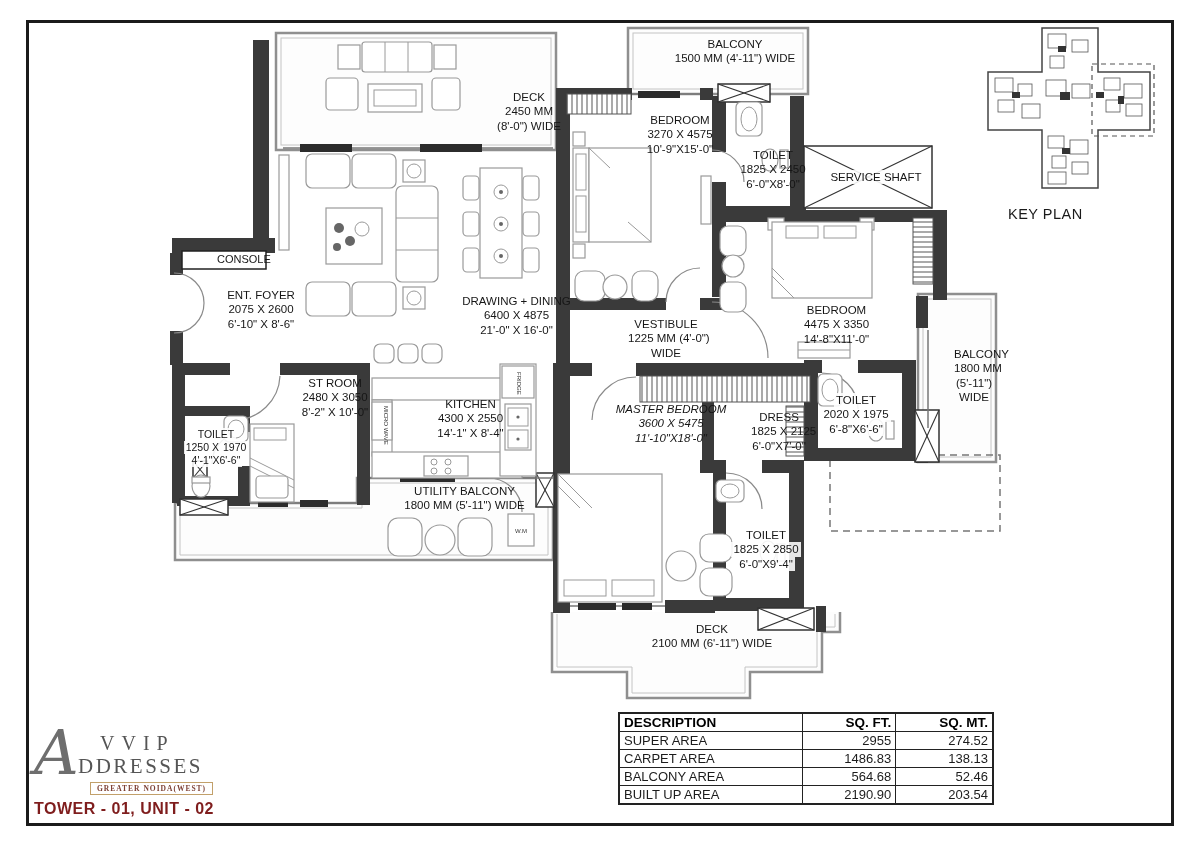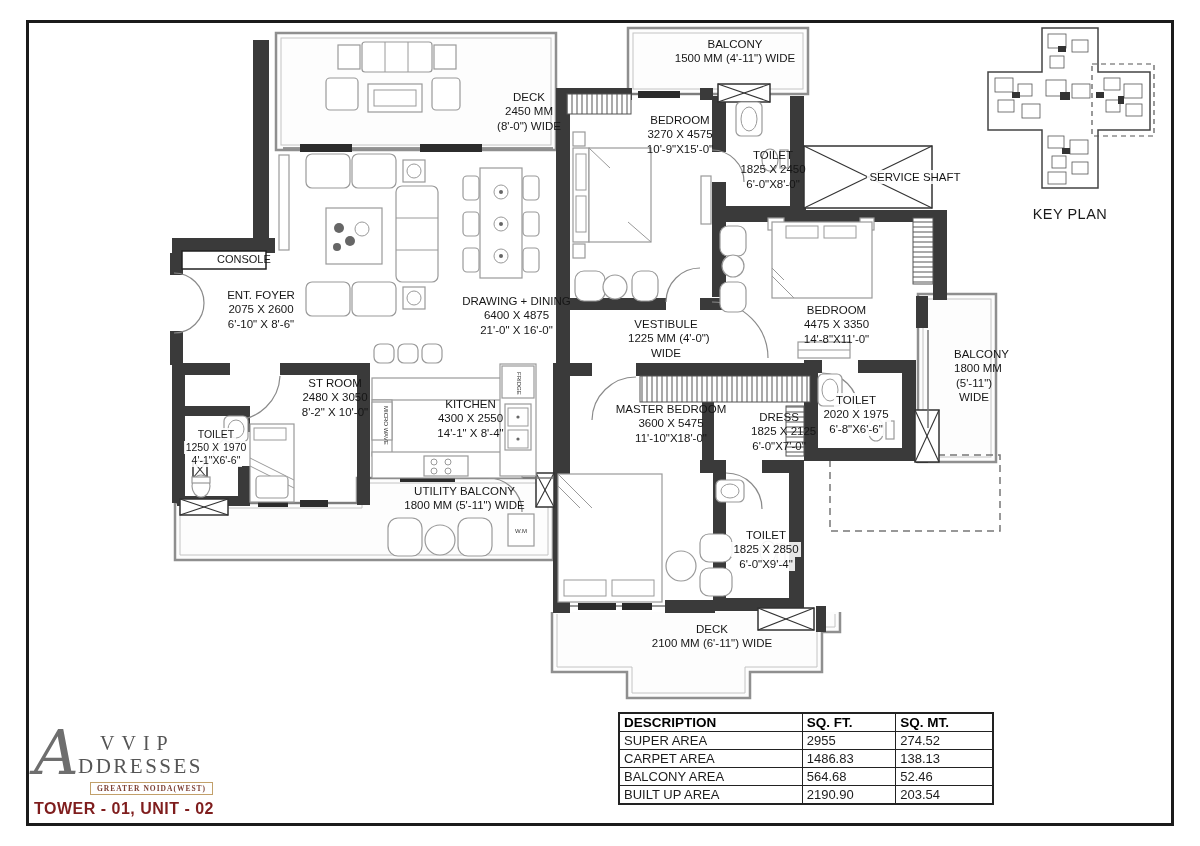--- a/index.html
+++ b/index.html
@@ -29,34 +29,34 @@
   .kp{fill:none;stroke:#555;stroke-width:0.8;}
   .kpd{fill:#333;}
   .tinytxt{font-size:6px;fill:#333;font-family:"Liberation Sans",sans-serif;}
   
   .area-table{position:absolute;left:618px;top:712px;width:376px;border-collapse:collapse;
               border:2.5px solid #222;background:#fff;}
   .area-table td,.area-table th{border:1.5px solid #222;font-size:13px;height:17px;padding:0 4px;}
   .area-table .ttl{font-size:15px;font-weight:bold;color:#555;text-align:center;height:20px;letter-spacing:1px;}
   .area-table .hdr{font-weight:bold;font-size:13.5px;color:#000;}
   .area-table .desc{text-align:left;}
-  .area-table .num{text-align:left;}
+  .area-table .num{text-align:right;}
   
   .brand{position:absolute;left:34px;top:726px;width:212px;height:96px;}
   .brand .mono{position:absolute;left:0;top:-4px;font-family:"DejaVu Serif",serif;
                font-style:italic;font-size:62px;color:#6e6e6e;line-height:1;}
   .brand .l1{position:absolute;left:66px;top:6px;font-family:"Liberation Serif",serif;
              font-size:20px;letter-spacing:7px;color:#555;}
   .brand .l2{position:absolute;left:44px;top:28px;font-family:"Liberation Serif",serif;
              font-size:21px;letter-spacing:2.5px;color:#555;}
   .brand .sub{position:absolute;left:56px;top:56px;font-family:"Liberation Serif",serif;
               font-size:7.5px;font-weight:bold;letter-spacing:1px;color:#7d4034;
               border:1px solid #c2a06a;padding:1px 6px;background:#fff;}
   .brand .unit{position:absolute;left:0px;top:74px;font-size:16px;font-weight:bold;color:#7f1d1d;letter-spacing:0.5px;}
-  .kp-label{position:absolute;left:1008px;top:206px;width:124px;text-align:center;
+  .kp-label{position:absolute;left:1008px;top:206px;width:124px;
             font-size:14.5px;color:#1a1a1a;letter-spacing:0.5px;}
 </style>
 </head>
 <body>
 
 <div class="frame"></div>
 
 <svg width="1200" height="846" viewBox="0 0 1200 846">
   <defs>
     <pattern id="vhatch" width="5" height="6" patternUnits="userSpaceOnUse">
@@ -415,21 +415,21 @@
 <div class="room-label" style="left:603px;top:113px;width:120px;">
   <span>BEDROOM</span>
     <span>3270 X 4575</span>
     <span>10'-9"X15'-0"</span>
 </div>
 <div class="room-label" style="left:706px;top:148px;width:100px;">
   <span>TOILET</span>
     <span>1825 X 2450</span>
     <span>6'-0"X8'-0"</span>
 </div>
-<div class="room-label halo" style="left:806px;top:170px;width:124px;padding-left:47px;">
+<div class="room-label halo" style="left:767px;top:170px;width:124px;padding-left:47px;">
   <span>SERVICE SHAFT</span>
 </div>
 <div class="room-label" style="left:183px;top:253px;width:82px;font-size:11px;">
   <span>CONSOLE</span>
 </div>
 <div class="room-label" style="left:188px;top:280px;width:112px;margin-top:8px;">
   <span>ENT. FOYER</span>
     <span>2075 X 2600</span>
     <span>6'-10" X 8'-6"</span>
 </div>
@@ -457,21 +457,21 @@
 <div class="room-label" style="left:258px;top:376px;width:120px;">
   <span>ST ROOM</span>
     <span>2480 X 3050</span>
     <span>8'-2" X 10'-0"</span>
 </div>
 <div class="room-label" style="left:396px;top:397px;width:115px;">
   <span>KITCHEN</span>
     <span>4300 X 2550</span>
     <span>14'-1" X 8'-4"</span>
 </div>
-<div class="room-label" style="left:578px;top:402px;width:152px;">
+<div class="room-label" style="left:578px;top:402px;width:152px;font-style:italic;">
   <span>MASTER BEDROOM</span>
     <span>3600 X 5475</span>
     <span>11'-10"X18'-0"</span>
 </div>
 <div class="room-label" style="left:717px;top:410px;width:90px;">
   <span>DRESS</span>
     <span>1825 X 2125</span>
     <span>6'-0"X7'-0"</span>
 </div>
 <div class="room-label halo" style="left:806px;top:393px;width:100px;">

